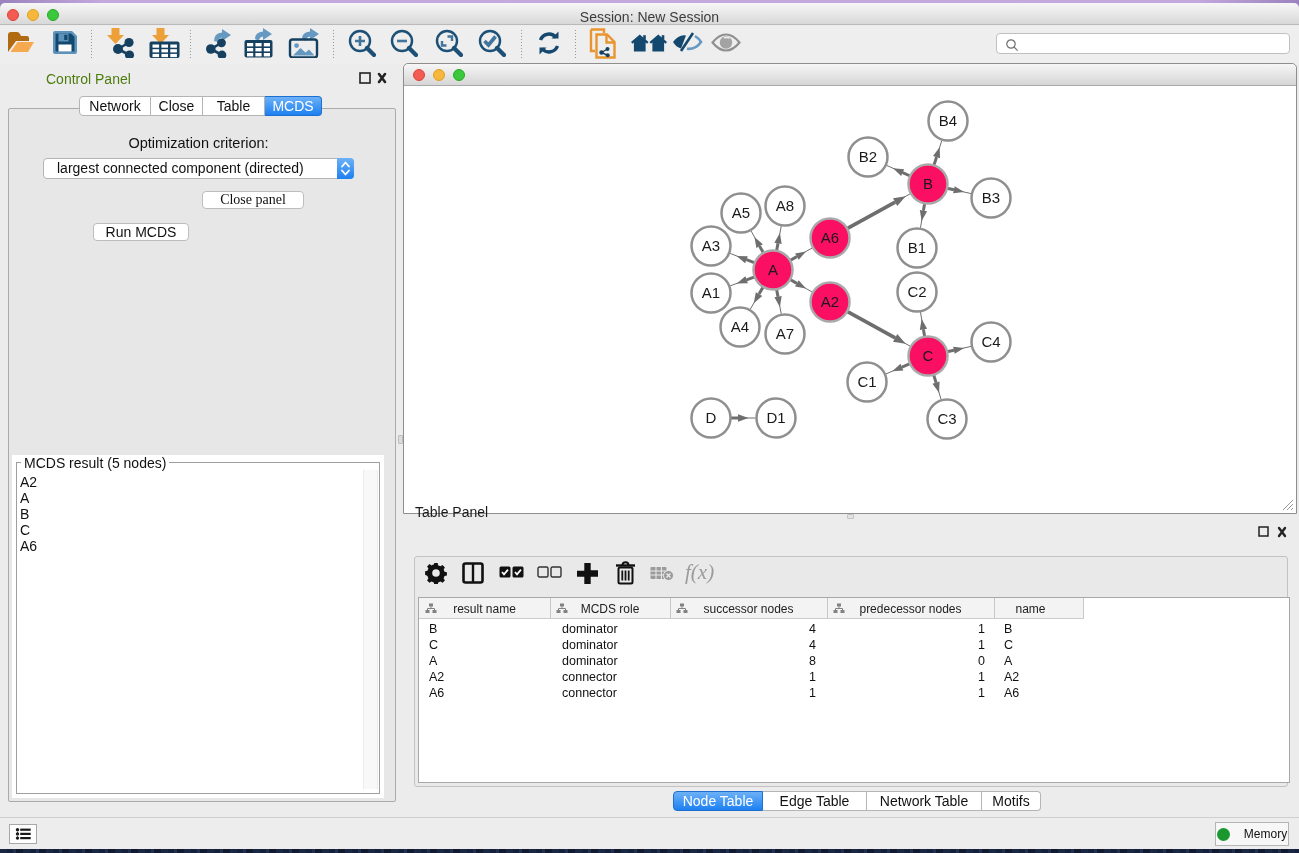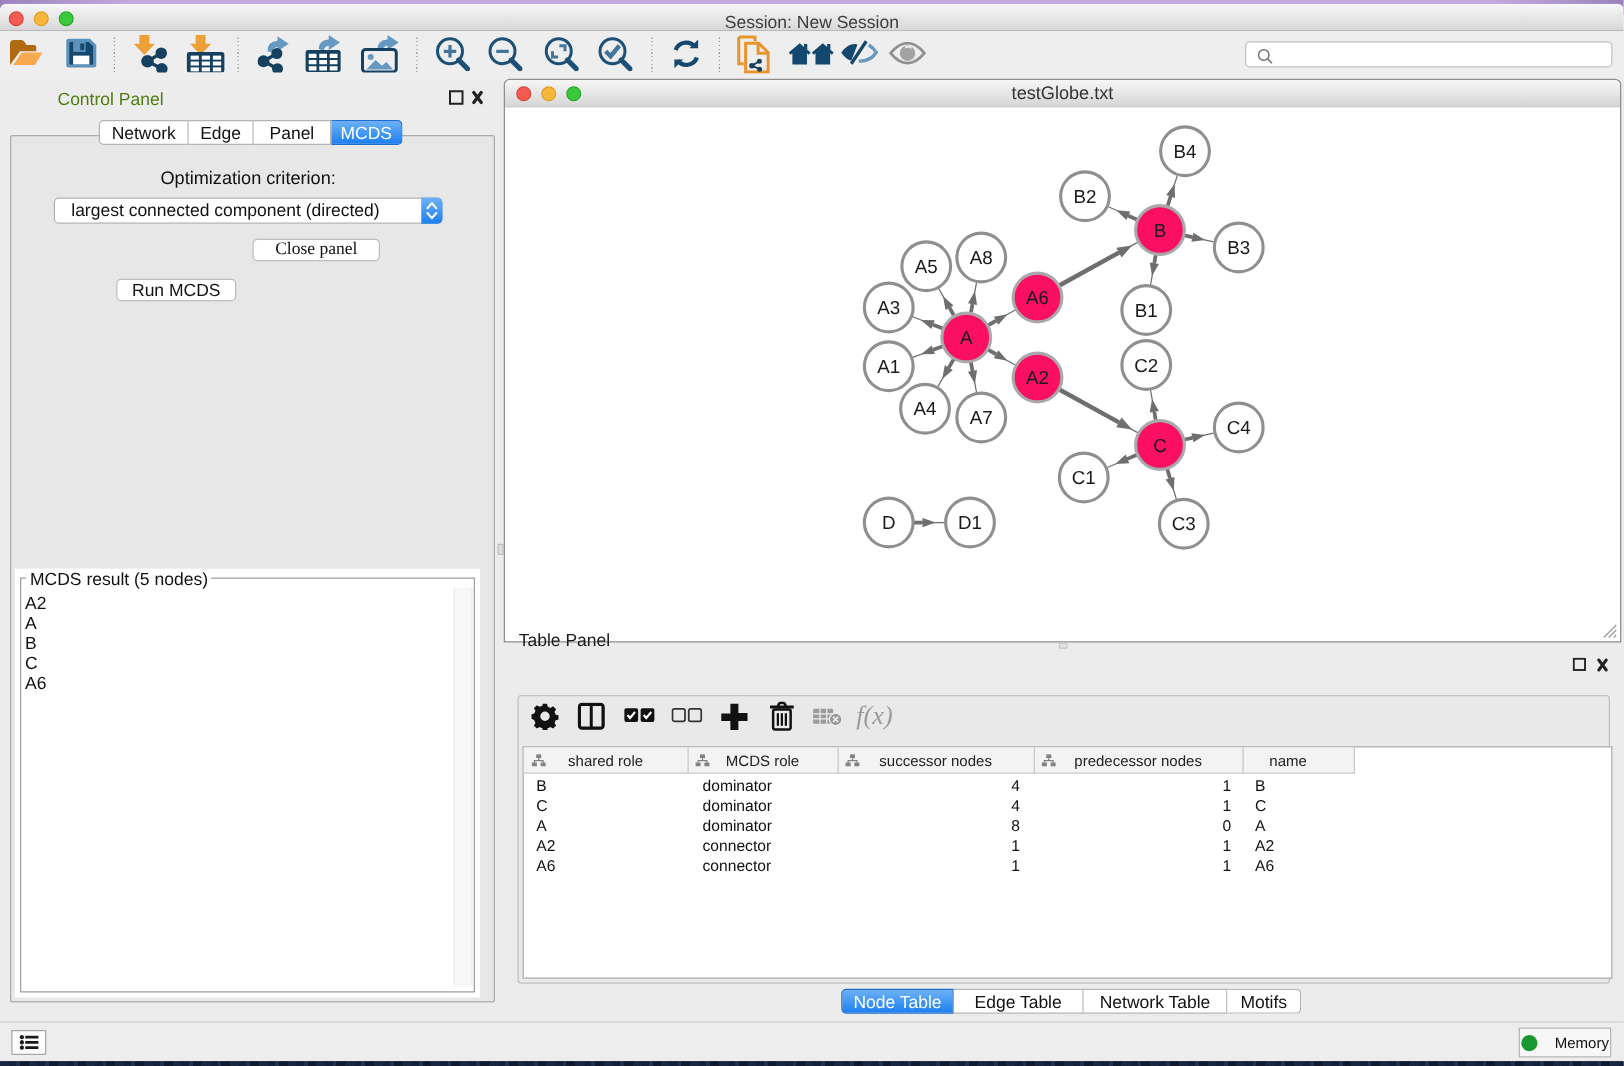--- a/index.html
+++ b/index.html
@@ -249,22 +249,22 @@
 <div id="toolbar-icons" class="abs" style="left:0;top:0"></div>
 
 <div id="cp-title" class="abs">Control Panel</div>
 <svg class="abs" style="left:359px;top:72px" width="30" height="12" viewBox="0 0 30 12">
   <rect x="1" y="1" width="10" height="10" fill="none" stroke="#222" stroke-width="1.6"></rect>
   <path d="M20 2 L26 10 M26 2 L20 10" stroke="#222" stroke-width="2.6" stroke-linecap="round"></path>
 </svg>
 <div id="cp-panel" class="abs"></div>
 <div id="cp-tabs" class="abs tabs">
   <div class="tab first" style="width:72px">Network</div>
-  <div class="tab" style="width:52px">Edge</div>
-  <div class="tab" style="width:62px">Panel</div>
+  <div class="tab" style="width:52px">Close</div>
+  <div class="tab" style="width:62px">Table</div>
   <div class="tab sel last" style="width:57px">MCDS</div>
 </div>
 <div id="opt-label" class="abs">Optimization criterion:</div>
 <div id="dropdown" class="abs">largest connected component (directed)
   <div id="dd-btn" class="abs">
     <svg width="17" height="21" viewBox="0 0 17 21">
       <path d="M5 8.5 L8.5 4.5 L12 8.5" fill="none" stroke="#fff" stroke-width="1.8" stroke-linejoin="round" stroke-linecap="round"></path>
       <path d="M5 12.5 L8.5 16.5 L12 12.5" fill="none" stroke="#fff" stroke-width="1.8" stroke-linejoin="round" stroke-linecap="round"></path>
     </svg>
   </div>
@@ -275,21 +275,20 @@
 <div id="fieldset" class="abs"></div>
 <div id="fs-legend" class="abs">MCDS result (5 nodes)</div>
 <div id="fs-list" class="abs">A2<br>A<br>B<br>C<br>A6</div>
 <div id="fs-scroll" class="abs"></div>
 
 <div id="netwin" class="abs">
   <div id="net-titlebar" class="abs">
     <div class="light abs" style="left:9px;top:5px;background:#f45c52;border:1px solid #d9443c;"></div>
     <div class="light abs" style="left:29px;top:5px;background:#f6b73c;border:1px solid #dfa023;"></div>
     <div class="light abs" style="left:49px;top:5px;background:#3cc83c;border:1px solid #28a828;"></div>
-    <div id="net-title" class="abs">testGlobe.txt</div>
   </div>
   <svg id="graph" class="abs" style="left:0;top:22px" width="892" height="428" viewBox="403 85 892 428">
       <line x1="753.7174587410063" y1="275.7822330476912" x2="729.2201074774036" y2="284.86996012935026" stroke="#6e6e6e" stroke-width="1"></line>
       <line x1="753.7174587410063" y1="275.7822330476912" x2="745.6275162995773" y2="278.7833407275761" stroke="#6e6e6e" stroke-width="3"></line>
       <polygon points="735.7830710062731,282.4353123686406 744.3406310546308,275.31434571945937 746.9144015445239,282.25233573569284" fill="#6e6e6e"></polygon>
       <line x1="753.8149220836552" y1="261.9606150001246" x2="729.1176460146188" y2="252.4003791024331" stroke="#6e6e6e" stroke-width="1"></line>
       <line x1="753.8149220836552" y1="261.9606150001246" x2="745.4375877344154" y2="258.71777589719306" stroke="#6e6e6e" stroke-width="3"></line>
       <polygon points="735.6456227025375,254.92733782033707 746.773265913879,255.26727393357893 744.1019095549518,262.1682778608072" fill="#6e6e6e"></polygon>
       <line x1="762.2297927244367" y1="285.87581256688196" x2="749.271243546105" y2="308.2587611476369" stroke="#6e6e6e" stroke-width="1"></line>
       <line x1="762.2297927244367" y1="285.87581256688196" x2="758.0393782805849" y2="293.1138011517172" stroke="#6e6e6e" stroke-width="3"></line>
@@ -448,21 +447,21 @@
 </svg>
 
 <div class="abs" style="left:685px;top:560px;font-family:'Liberation Serif',serif;font-style:italic;font-size:21px;color:#9b9b9b;">f(x)</div>
 <div id="tbl" class="abs">
   <div id="tbl-header" class="abs">
       <div class="hsep" style="left: 131px;"></div>
       <div class="hsep" style="left: 251px;"></div>
       <div class="hsep" style="left: 408px;"></div>
       <div class="hsep" style="left: 575px;"></div>
       <div class="hsep" style="left: 664px;"></div>
-      <div class="hcell" style="left: 0px; width: 131px;">shared role</div>
+      <div class="hcell" style="left: 0px; width: 131px;">result name</div>
       <svg width="12" height="12" viewBox="0 0 12 12" class="abs" style="left: 6px; top: 5px;">
         <rect x="4" y="0.5" width="4" height="3" fill="#828282"></rect>
         <rect x="0.5" y="7" width="4" height="3" fill="#828282"></rect>
         <rect x="7.5" y="7" width="4" height="3" fill="#828282"></rect>
         <path d="M6 3.5 V5.5 M2.5 7 V5.5 H9.5 V7" stroke="#828282" fill="none"></path>
       </svg>
       <div class="hcell" style="left: 131px; width: 120px;">MCDS role</div>
       <svg width="12" height="12" viewBox="0 0 12 12" class="abs" style="left: 137px; top: 5px;">
         <rect x="4" y="0.5" width="4" height="3" fill="#828282"></rect>
         <rect x="0.5" y="7" width="4" height="3" fill="#828282"></rect>

